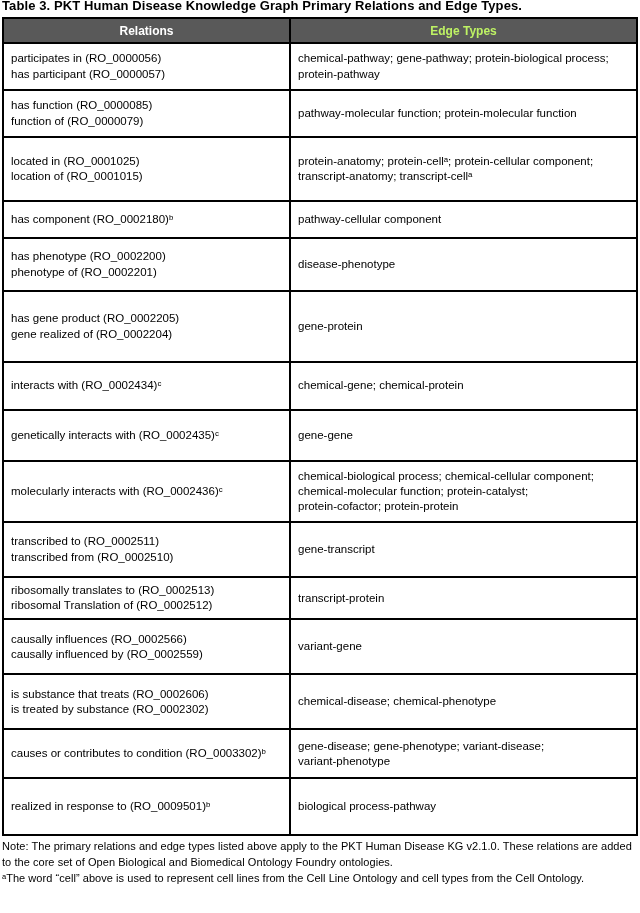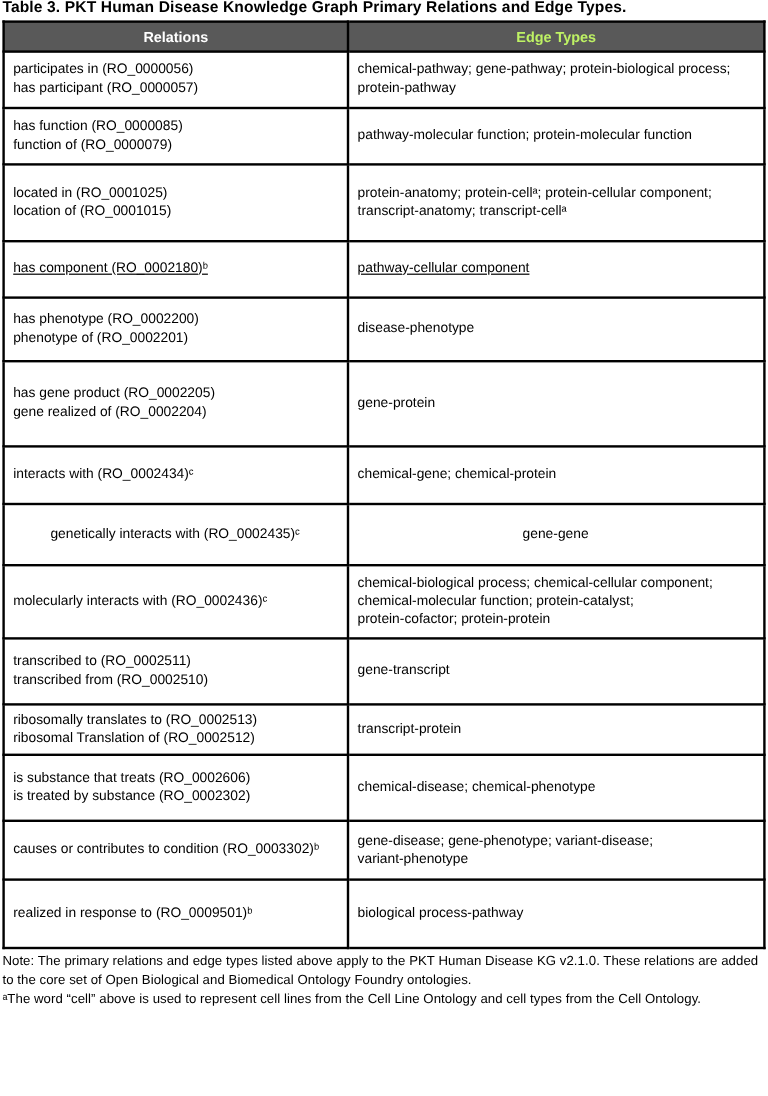--- a/index.html
+++ b/index.html
@@ -103,21 +103,21 @@
         <tr style="height: 64px;">
           <td class="cell-rel">
             <div class="line">located in (RO_0001025)</div>
             <div class="line">location of (RO_0001015)</div>
           </td>
           <td class="cell-edge">
             <div class="line">protein-anatomy; protein-cellᵃ; protein-cellular component;</div>
             <div class="line">transcript-anatomy; transcript-cellᵃ</div>
           </td>
         </tr>
-        <tr style="height: 47px; text-decoration: underline;">
+        <tr style="height: 37px;">
           <td class="cell-rel">
             <div class="line">has component (RO_0002180)ᵇ</div>
           </td>
           <td class="cell-edge">
             <div class="line">pathway-cellular component</div>
           </td>
         </tr>
         <tr style="height: 53px;">
           <td class="cell-rel">
             <div class="line">has phenotype (RO_0002200)</div>
@@ -137,21 +137,21 @@
           </td>
         </tr>
         <tr style="height: 48px;">
           <td class="cell-rel">
             <div class="line">interacts with (RO_0002434)ᶜ</div>
           </td>
           <td class="cell-edge">
             <div class="line">chemical-gene; chemical-protein</div>
           </td>
         </tr>
-        <tr style="height: 51px; text-align: center;">
+        <tr style="height: 51px;">
           <td class="cell-rel">
             <div class="line">genetically interacts with (RO_0002435)ᶜ</div>
           </td>
           <td class="cell-edge">
             <div class="line">gene-gene</div>
           </td>
         </tr>
         <tr style="height: 61px;">
           <td class="cell-rel">
             <div class="line">molecularly interacts with (RO_0002436)ᶜ</div>
@@ -171,20 +171,29 @@
             <div class="line">gene-transcript</div>
           </td>
         </tr>
         <tr style="height: 40px;">
           <td class="cell-rel">
             <div class="line">ribosomally translates to (RO_0002513)</div>
             <div class="line">ribosomal Translation of (RO_0002512)</div>
           </td>
           <td class="cell-edge">
             <div class="line">transcript-protein</div>
+          </td>
+        </tr>
+        <tr style="height: 55px;">
+          <td class="cell-rel">
+            <div class="line">causally influences (RO_0002566)</div>
+            <div class="line">causally influenced by (RO_0002559)</div>
+          </td>
+          <td class="cell-edge">
+            <div class="line">variant-gene</div>
           </td>
         </tr>
         <tr style="height: 55px;">
           <td class="cell-rel">
             <div class="line">is substance that treats (RO_0002606)</div>
             <div class="line">is treated by substance (RO_0002302)</div>
           </td>
           <td class="cell-edge">
             <div class="line">chemical-disease; chemical-phenotype</div>
           </td>

